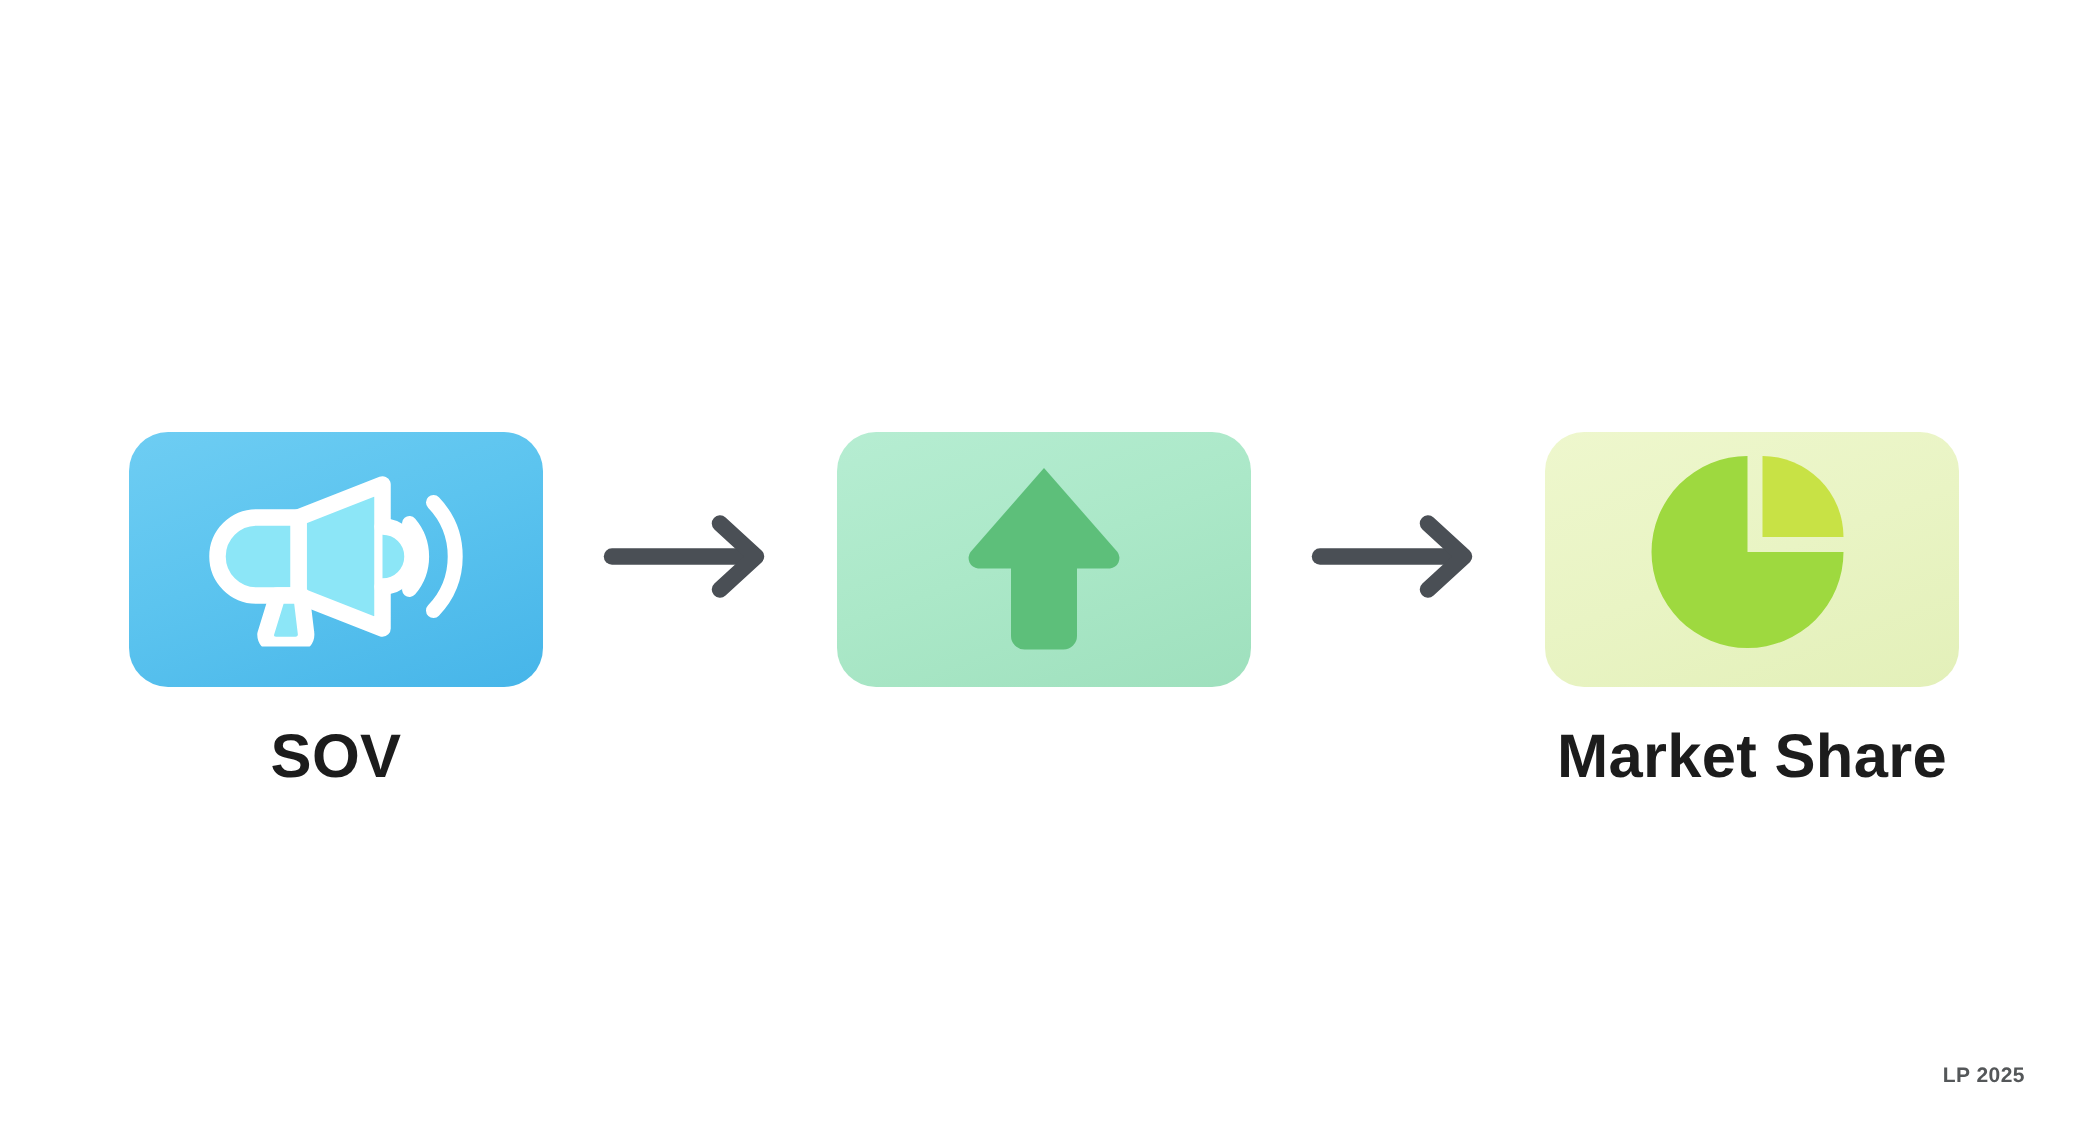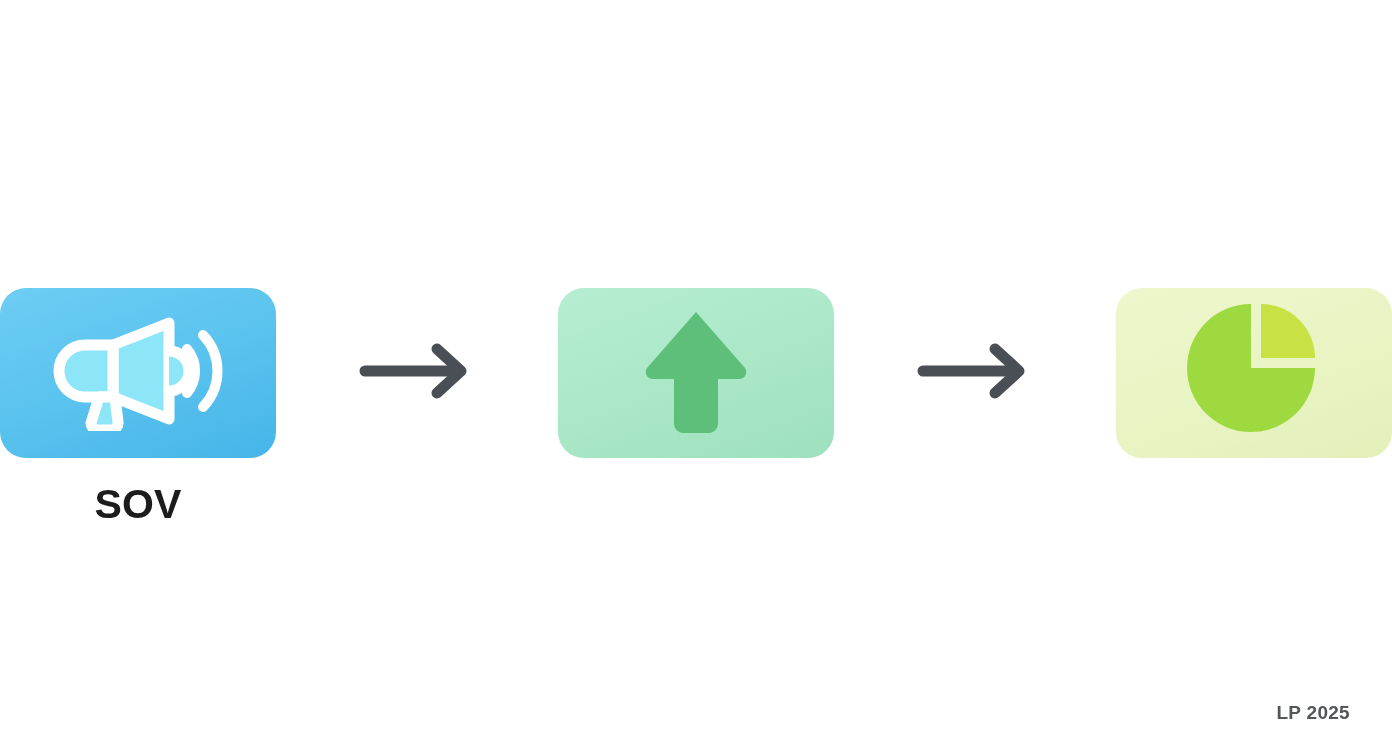--- a/index.html
+++ b/index.html
@@ -27,21 +27,21 @@
   
   .flow-row {
     position: absolute;
     left: 0;
     top: 288px;
     width: 1392px;
     height: 250px;
     display: flex;
     flex-direction: row;
     align-items: flex-start;
-    justify-content: space-between;
+    justify-content: center;
   }
 
   .stage {
     width: 276px;
     display: flex;
     flex-direction: column;
     align-items: center;
   }
 
   .card {
@@ -88,21 +88,21 @@
     align-items: center;
     justify-content: center;
     flex: 0 0 auto;
   }
 
   
   .credit {
     position: absolute;
     right: 42px;
     bottom: 28px;
-    font-size: 19px;
+    font-size: 14px;
     font-weight: bold;
     color: #545759;
     letter-spacing: 0.3px;
     white-space: nowrap;
     margin-top: 29px;
   }
 </style>
 </head>
 <body>
 
@@ -182,19 +182,20 @@
       <div class="card card-share">
         <span class="card-icon">
           <svg width="150" height="150" viewBox="0 0 150 150" aria-hidden="true">
 
             <path d="M72 72 L72 8 A64 64 0 1 0 136 72 Z" fill="#9ed93f"></path>
 
             <path d="M82 62 L82 8 A54 54 0 0 1 136 62 Z" fill="#c8e245"></path>
           </svg>
         </span>
       </div>
+      <div class="stage-label">Market Share</div>
     </div>
 
   </div>
 
   <div class="credit">LP 2025</div>
 
 </div>
 
 </body></html>

